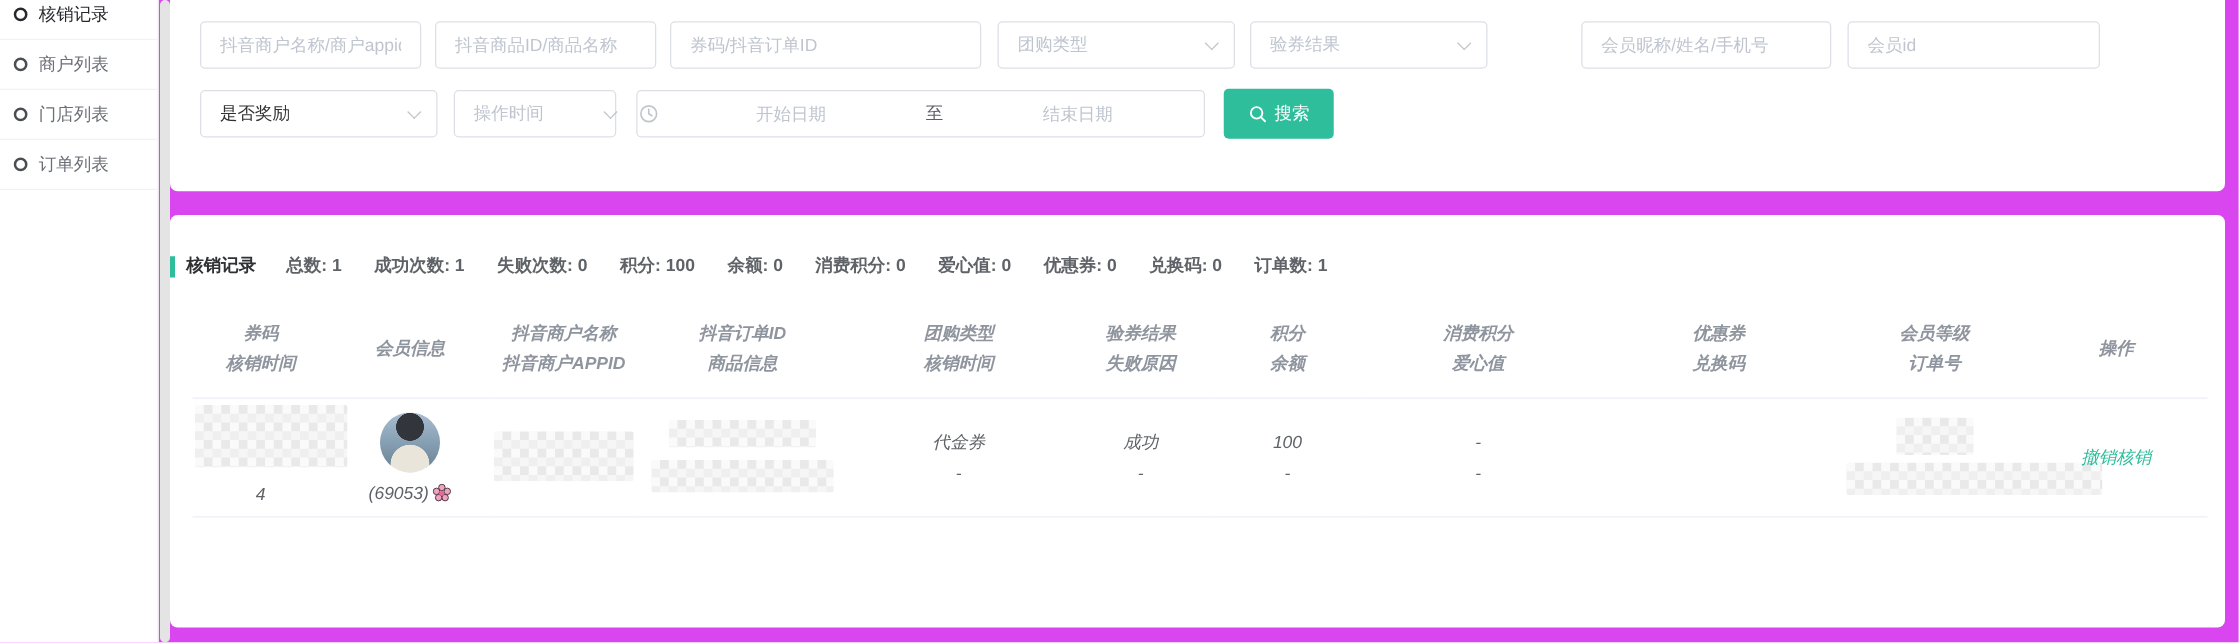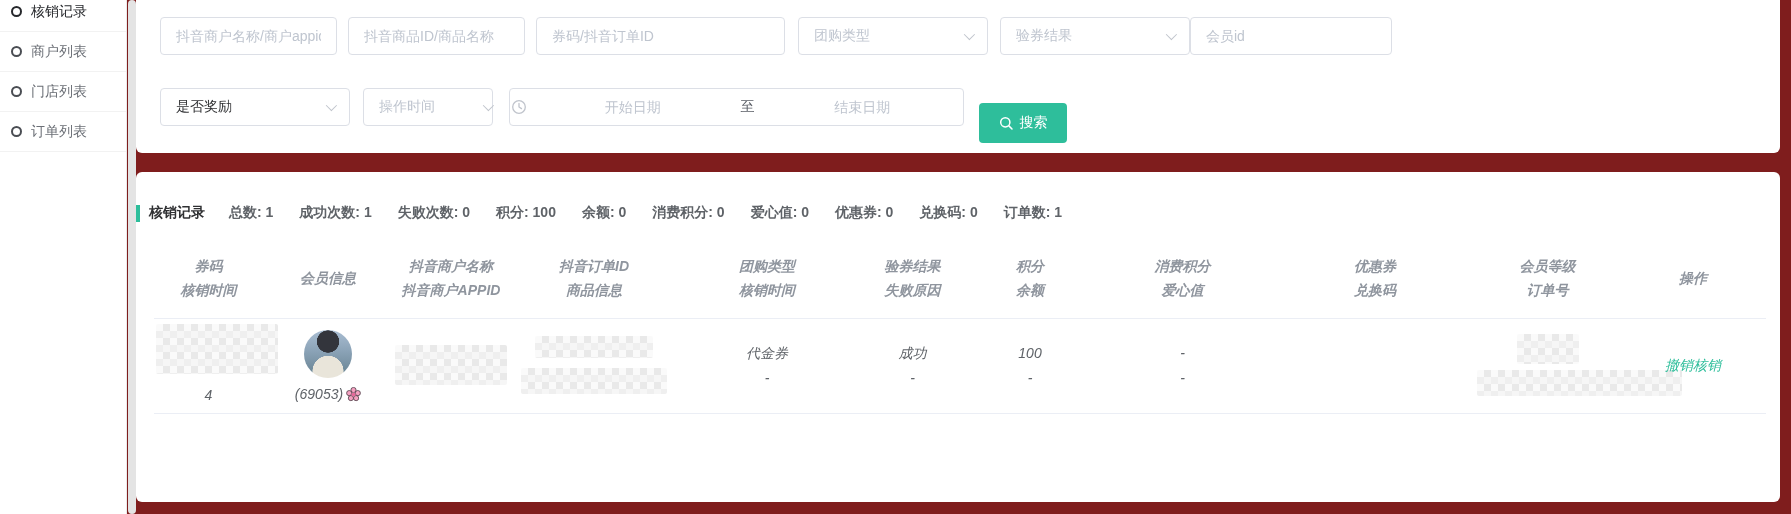--- a/index.html
+++ b/index.html
@@ -1,17 +1,17 @@
 <!DOCTYPE html>
 <html><head>
 <meta charset="utf-8">
 <style>
   * { margin:0; padding:0; box-sizing:border-box; }
   html,body { width:1791px; height:514px; font-family:"Liberation Sans","DejaVu Sans",sans-serif; font-size:14px; }
-  .app { position:relative; width:1791px; height:514px; background:#7f1d1d; overflow:hidden; }
+  .app { position:relative; width:1791px; height:514px; background:#d946ef; overflow:hidden; }
 
   
   .sidebar { position:absolute; left:0; top:0; width:127px; height:514px; background:#fff; border-right:1px solid #ebebeb; overflow:hidden; }
   .side-nav { margin-top:-8px; }
   .side-item { display:flex; align-items:center; height:40px; padding-left:11px; border-bottom:1px solid #f2f2f2; cursor:pointer; background:#fff; }
   .radio-icon { width:11px; height:11px; border:2px solid #4a4d53; border-radius:50%; margin-right:9px; flex:none; }
   .side-item .side-label { color:#6b6f76; white-space:nowrap; }
   .side-item.active .side-label { color:#26282c; }
   .side-item.active .radio-icon { border-color:#26282c; }
   .side-scrollbar { position:absolute; left:128px; top:0; width:8px; height:514px; background:#e4e4e4; border-radius:4px; }
@@ -29,21 +29,21 @@
   .ml75 { margin-left:75px; }
   .f-select { display:flex; align-items:center; justify-content:space-between; padding:0 15px; cursor:pointer; }
   .sel-text { color:#303133; white-space:nowrap; }
   .sel-text.placeholder { color:#bfc5cf; }
   .chev { width:8px; height:8px; border-right:1.5px solid #c0c4cc; border-bottom:1.5px solid #c0c4cc; transform:rotate(45deg) translateY(-2px); flex:none; }
   .date-range { width:455px; display:flex; align-items:center; padding:0 1px; }
   .clock-icon { flex:none; display:inline-flex; margin-right:6px; }
   .date-input { flex:1; min-width:0; border:none; outline:none; text-align:center; font-size:14px; color:#303133; font-family:inherit; background:transparent; }
   .date-input::placeholder { color:#bfc5cf; }
   .date-sep { color:#5a5e66; padding:0 8px; flex:none; }
-  .search-btn { margin-left:15px; width:88px; height:40px; background:#2ebe9b; color:#fff; border:none; border-radius:4px; font-size:14px; font-family:inherit; display:flex; align-items:center; justify-content:center; gap:6px; cursor:pointer;margin-top:32px; }
+  .search-btn { margin-left:15px; width:88px; height:40px; background:#2ebe9b; color:#fff; border:none; border-radius:4px; font-size:14px; font-family:inherit; display:flex; align-items:center; justify-content:center; gap:6px; cursor:pointer; }
 
   
   .main-card { position:absolute; top:172px; left:0; width:100%; height:330px; border-radius:6px; overflow:hidden; }
   .summary { display:flex; align-items:center; margin-top:32px; }
   .green-bar { width:4px; height:17px; background:#2ebe9b; margin-right:9px; flex:none; }
   .sum-title { font-weight:bold; color:#303133; margin-right:24px; }
   .stat { font-weight:bold; color:#5f6368; margin-right:26px; white-space:nowrap; }
 
   .rec-table { table-layout:fixed; width:1612px; margin:28px 0 0 18px; border-collapse:collapse;font-style:italic; }
   .rec-table th { font-weight:bold; color:#8f959e; text-align:center; vertical-align:middle; padding:4px 2px 16px; border-bottom:1px solid #ebeef5; }
@@ -100,20 +100,21 @@
         <input class="f-input w177 mr11" placeholder="抖音商品ID/商品名称" style="">
         <input class="f-input w249 mr13" placeholder="券码/抖音订单ID" style="">
         <div class="f-select w190 mr12">
           <span class="sel-text placeholder">团购类型</span>
           <span class="chev"></span>
         </div>
         <div class="f-select w190">
           <span class="sel-text placeholder">验券结果</span>
           <span class="chev"></span>
         </div>
+        <input class="f-input w200 ml75 mr13" placeholder="会员昵称/姓名/手机号" style="">
         <input class="f-input w202" placeholder="会员id" style="">
       </div>
       <div class="filter-row">
         <div class="f-select w190 mr13">
           <span class="sel-text">是否奖励</span>
           <span class="chev"></span>
         </div>
         <div class="f-select w130 mr16">
           <span class="sel-text placeholder">操作时间</span>
           <span class="chev"></span>

